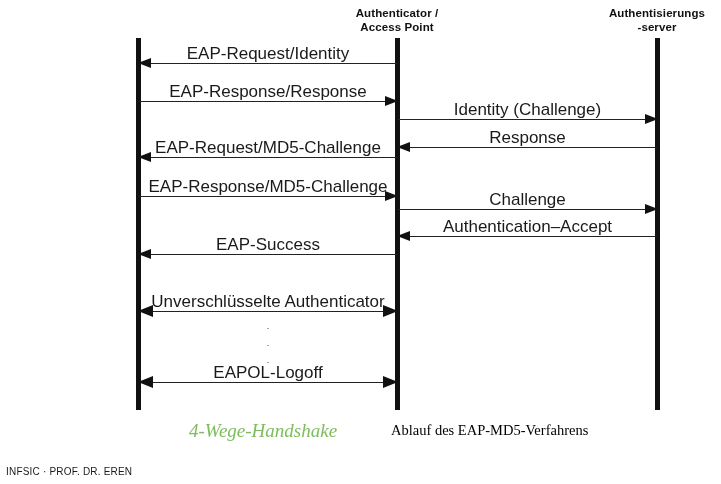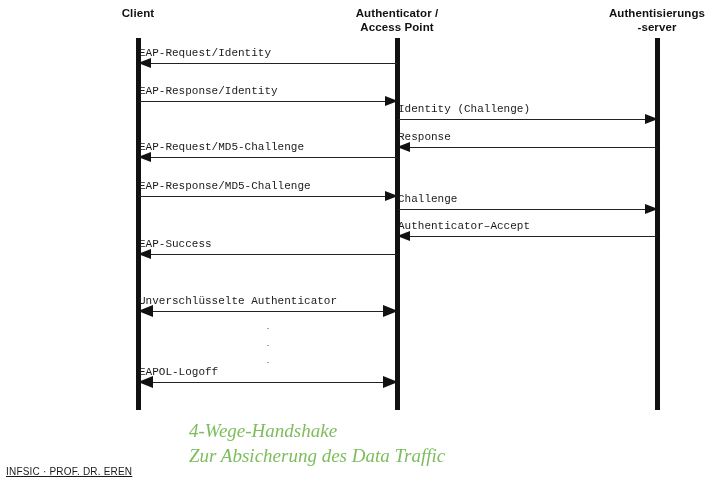--- a/index.html
+++ b/index.html
@@ -77,23 +77,23 @@
     border-bottom-width: 6px;
   }
   .msg.thick .head.right { border-left-width: 15px; }
   .msg.thick .head.left  { border-right-width: 15px; }
 
   .msg-label {
     position: absolute;
     bottom: 3px;
     left: 0;
     right: 0;
-    text-align: left;
-    font-family: Liberation Mono, monospace;
-    font-size: 11px;
+    text-align: center;
+    font-family: Liberation Sans, sans-serif;
+    font-size: 17px;
     line-height: 13px;
     color: #1a1a1a;
     white-space: nowrap;
   }
 
   
   .ellipsis-dots {
     position: absolute;
     text-align: center;
     color: #333333;
@@ -124,31 +124,27 @@
     white-space: nowrap;
   }
   .footer {
     position: absolute;
     font-family: "Liberation Sans", sans-serif;
     font-size: 10px;
     line-height: 12px;
     color: #1a1a1a;
     white-space: nowrap;
     letter-spacing: 0.2px;
-    text-decoration: underline;
   }
 </style>
 </head>
 <body>
 
 <div id="stage">
 
-  <div class="actor-head" style="left:78px; top:6px; width:120px;">
-    <span>Client</span>
-  </div>
 
   <div class="actor-head" style="left:337px; top:6px; width:120px;">
     <span>Authenticator /</span>
     <span class="line2">Access Point</span>
   </div>
 
   <div class="actor-head" style="left:592px; top:6px; width:130px;">
     <span>Authentisierungs</span>
     <span class="line2">-server</span>
   </div>
@@ -159,21 +155,21 @@
 
   <div class="msg" style="left:139px; width:258px; top:63px;">
     <div class="shaft"></div>
     <div class="head left"></div>
     <div class="msg-label">EAP-Request/Identity</div>
   </div>
 
   <div class="msg" style="left:139px; width:258px; top:101px;">
     <div class="shaft"></div>
     <div class="head right"></div>
-    <div class="msg-label">EAP-Response/Identity</div>
+    <div class="msg-label">EAP-Response/Response</div>
   </div>
 
   <div class="msg" style="left:398px; width:259px; top:119px;">
     <div class="shaft"></div>
     <div class="head right"></div>
     <div class="msg-label">Identity (Challenge)</div>
   </div>
 
   <div class="msg" style="left:398px; width:259px; top:147px;">
     <div class="shaft"></div>
@@ -195,21 +191,21 @@
 
   <div class="msg" style="left:398px; width:259px; top:209px;">
     <div class="shaft"></div>
     <div class="head right"></div>
     <div class="msg-label">Challenge</div>
   </div>
 
   <div class="msg" style="left:398px; width:259px; top:236px;">
     <div class="shaft"></div>
     <div class="head left"></div>
-    <div class="msg-label">Authenticator–Accept</div>
+    <div class="msg-label">Authentication–Accept</div>
   </div>
 
   <div class="msg" style="left:139px; width:258px; top:254px;">
     <div class="shaft"></div>
     <div class="head left"></div>
     <div class="msg-label">EAP-Success</div>
   </div>
 
   <div class="msg thick" style="left:139px; width:258px; top:311px;">
     <div class="shaft"></div>
@@ -225,18 +221,18 @@
   </div>
 
   <div class="msg thick" style="left:139px; width:258px; top:382px;">
     <div class="shaft"></div>
     <div class="head left"></div>
     <div class="head right"></div>
     <div class="msg-label">EAPOL-Logoff</div>
   </div>
 
   <div class="annotation" style="left:189px; top:418px;">4-Wege-Handshake</div>
-  <div class="annotation" style="left:189px; top:443px;">Zur Absicherung des Data Traffic</div>
-
+
+  <div class="caption" style="left:391px; top:421px;">Ablauf des EAP-MD5-Verfahrens</div>
 
   <div class="footer" style="left:6px; top:466px;">INFSIC · PROF. DR. EREN</div>
 
 </div>
 
 </body></html>

